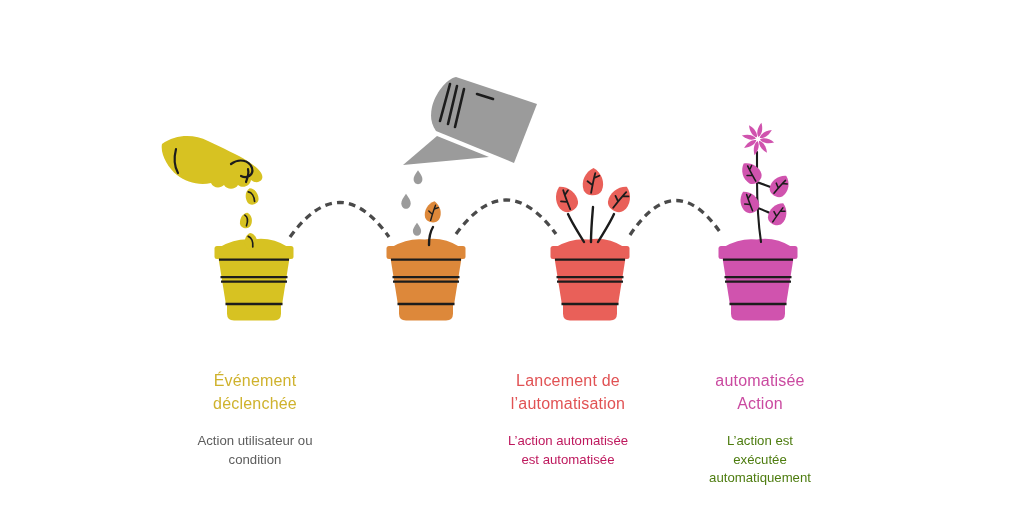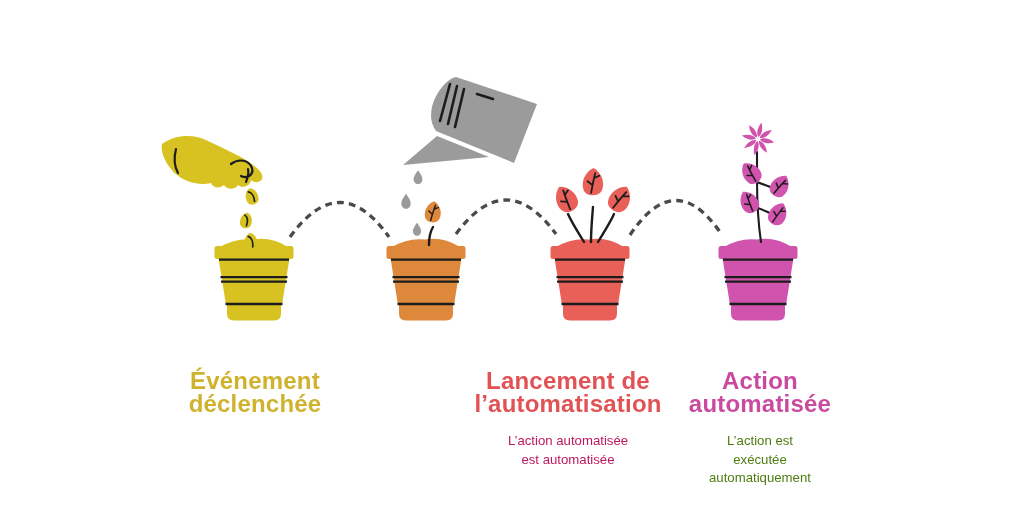--- a/index.html
+++ b/index.html
@@ -11,22 +11,22 @@
     -webkit-font-smoothing:antialiased;
   }
   .scene{position:absolute;left:0;top:0;}
   .step{
     position:absolute;
     top:369px;
     transform:translateX(-50%);
     text-align:center;
   }
   .step-title{
-    font-size:24px;
-    font-weight:bold;
+    font-size:16px;
+    font-weight:normal;
     line-height:23px;
     letter-spacing:0.2px;
   }
   .step-desc{
     margin-top:17px;
     font-size:13.2px;
     line-height:18.5px;
   }
   .line{display:block;white-space:nowrap;}
 </style>
@@ -142,42 +142,46 @@
         <use href="#leaf" transform="translate(778,214) rotate(26) scale(0.85)" fill="#d053ae"></use>
       </g>
     </g>
   </svg>
 
   <div class="step" style="left:255px">
     <div class="step-title" style="color: rgb(207, 178, 45);">
       <span class="line">Événement</span>
       <span class="line">déclenchée</span>
     </div>
+    <div class="step-desc" style="color: rgb(93, 93, 93);">
+      <span class="line">Action utilisateur ou</span>
+      <span class="line">condition</span>
+    </div>
   </div>
 
   <div class="step" style="left:425px">
     <div class="step-desc" style="color: rgb(93, 93, 93);">
     </div>
   </div>
 
   <div class="step" style="left:568px">
     <div class="step-title" style="color: rgb(225, 82, 84);">
       <span class="line">Lancement de</span>
       <span class="line">l’automatisation</span>
     </div>
     <div class="step-desc" style="color: #be185d;">
       <span class="line">L’action automatisée</span>
       <span class="line">est automatisée</span>
     </div>
   </div>
 
   <div class="step" style="left:760px">
     <div class="step-title" style="color: rgb(202, 74, 160);">
+      <span class="line">automatisée</span>
       <span class="line">Action</span>
-      <span class="line">automatisée</span>
     </div>
     <div class="step-desc" style="color: #4d7c0f;">
       <span class="line">L’action est</span>
       <span class="line">exécutée</span>
       <span class="line">automatiquement</span>
     </div>
   </div>
 
 </div>
 

